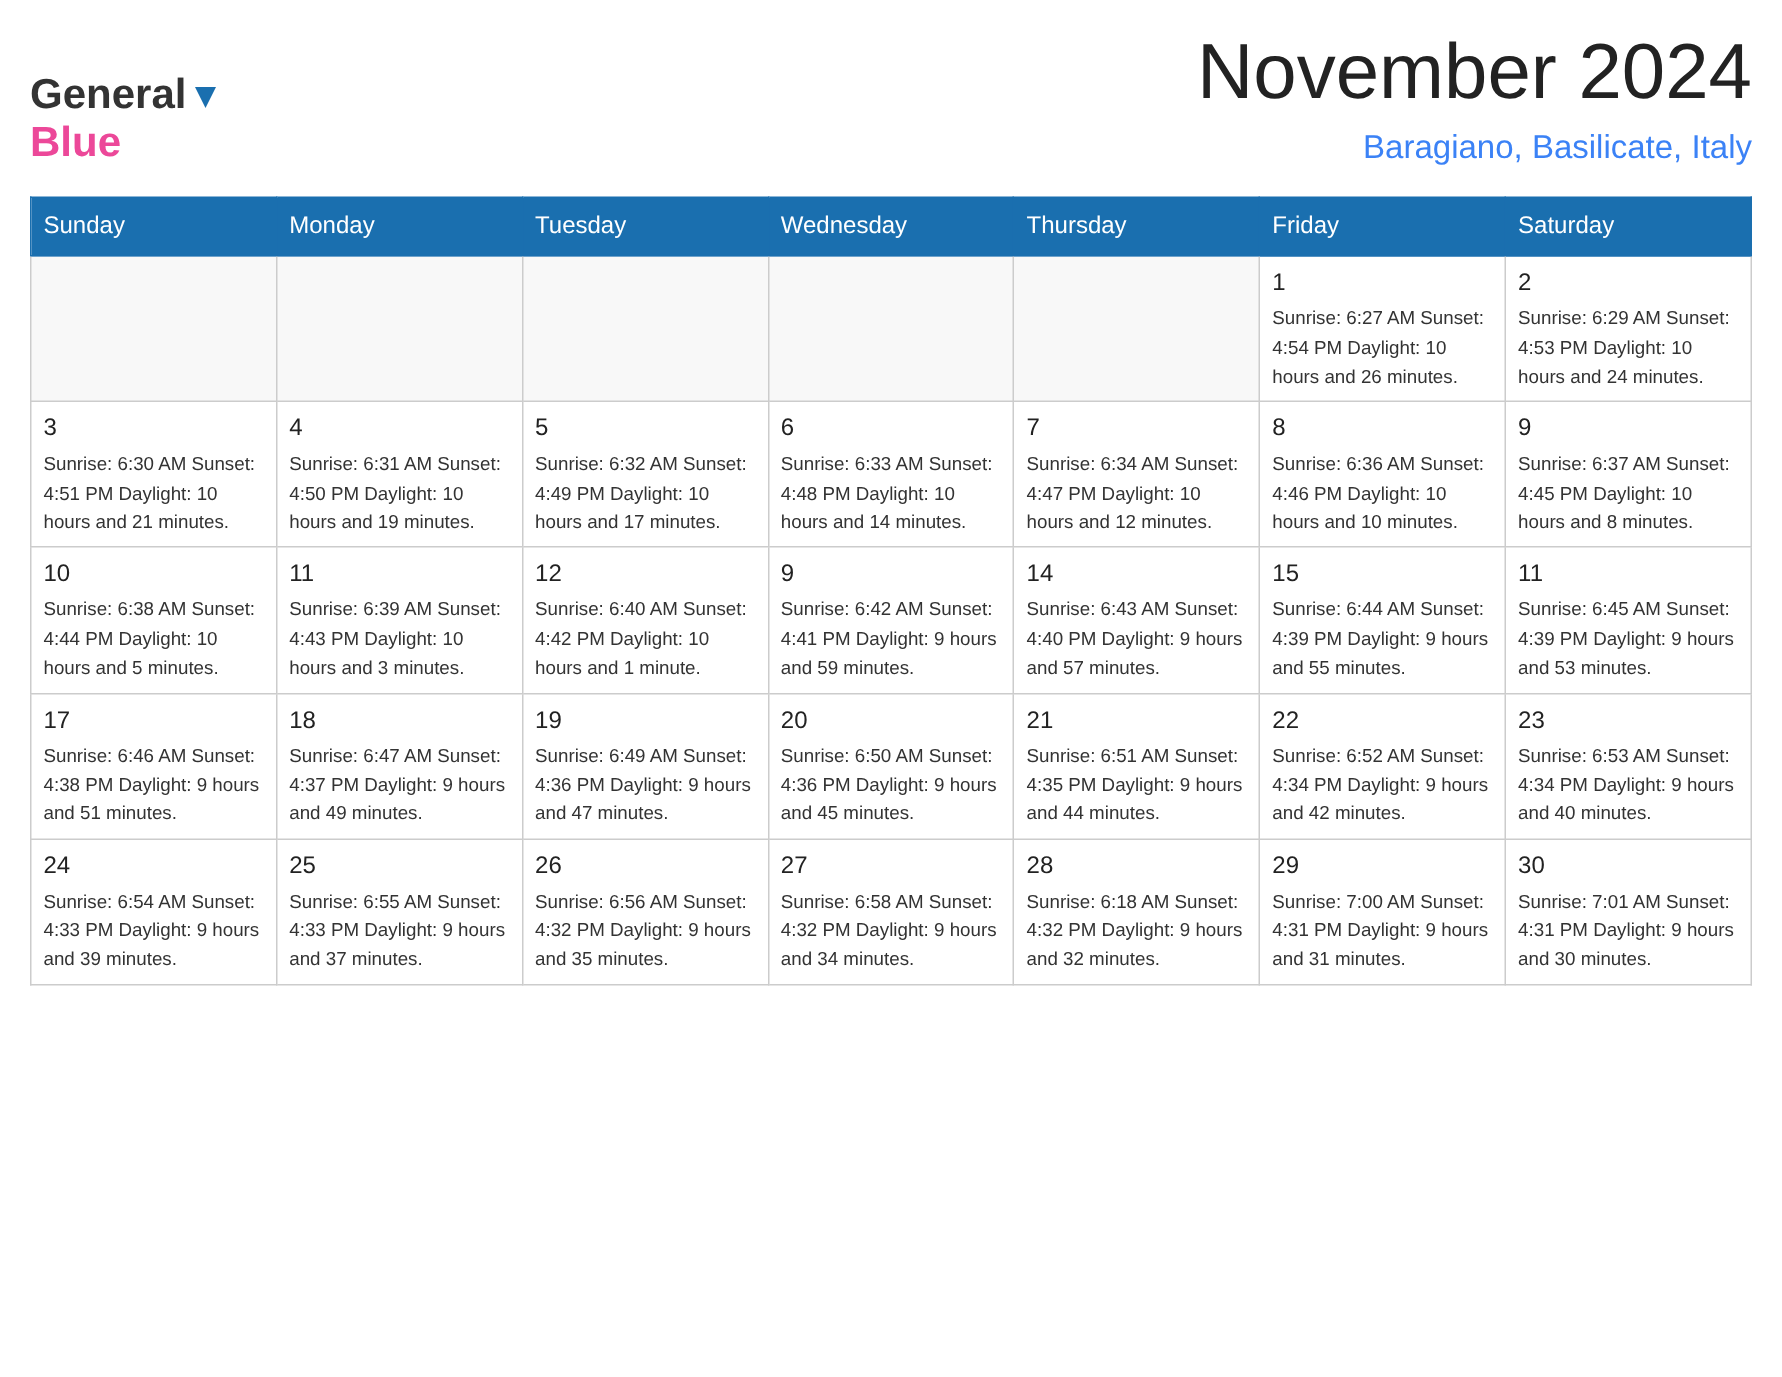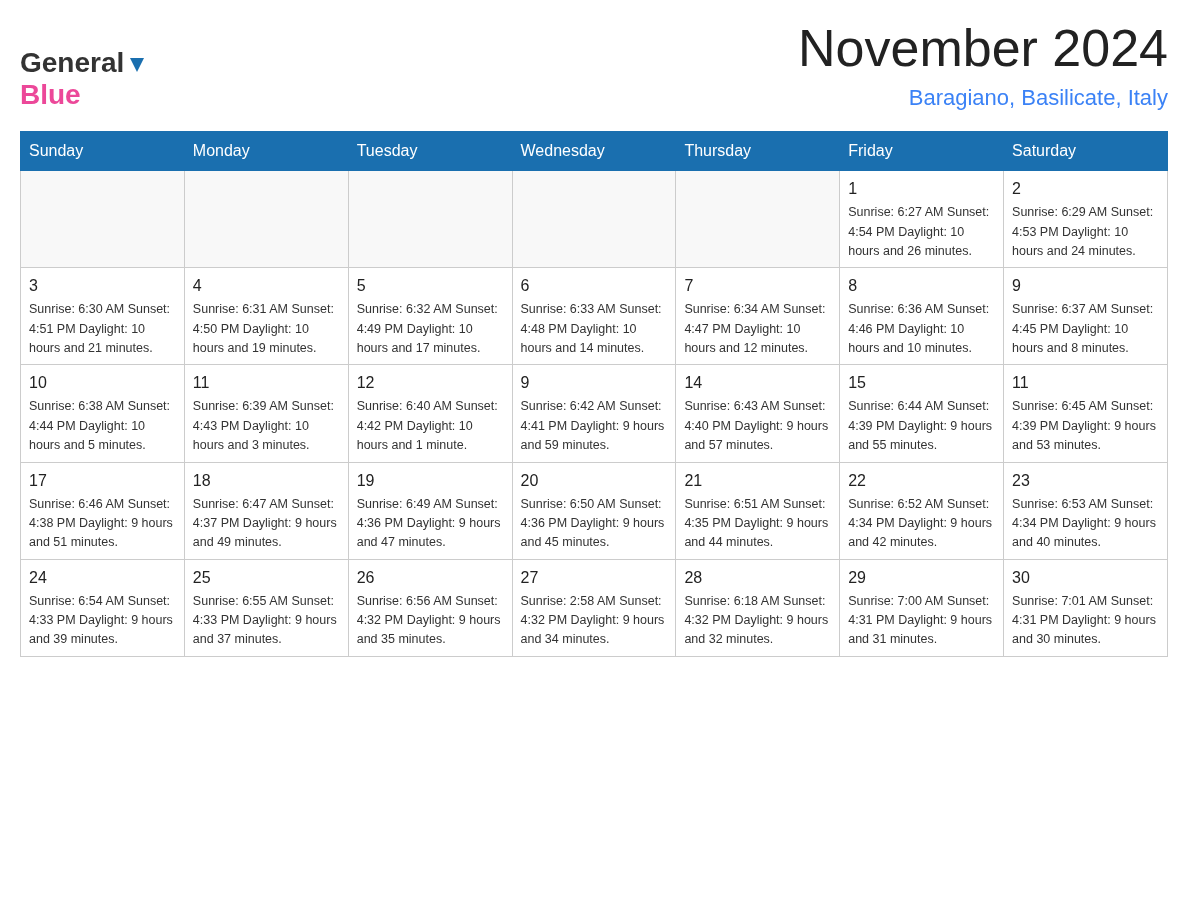--- a/index.html
+++ b/index.html
@@ -287,21 +287,21 @@
 Daylight: 9 hours and 37 minutes.</div>
         </td>
         <td>
           <span class="day-number">26</span>
           <div class="day-info">Sunrise: 6:56 AM
 Sunset: 4:32 PM
 Daylight: 9 hours and 35 minutes.</div>
         </td>
         <td>
           <span class="day-number">27</span>
-          <div class="day-info">Sunrise: 2:58 AM
+          <div class="day-info">Sunrise: 6:58 AM
 Sunset: 4:32 PM
 Daylight: 9 hours and 34 minutes.</div>
         </td>
         <td>
           <span class="day-number">28</span>
           <div class="day-info">Sunrise: 6:18 AM
 Sunset: 4:32 PM
 Daylight: 9 hours and 32 minutes.</div>
         </td>
         <td>

